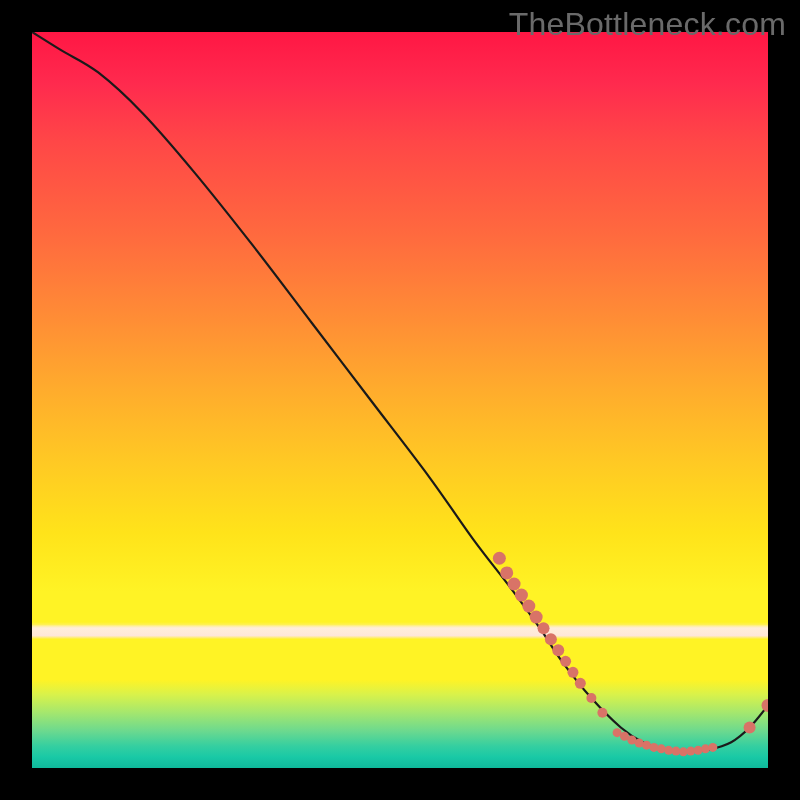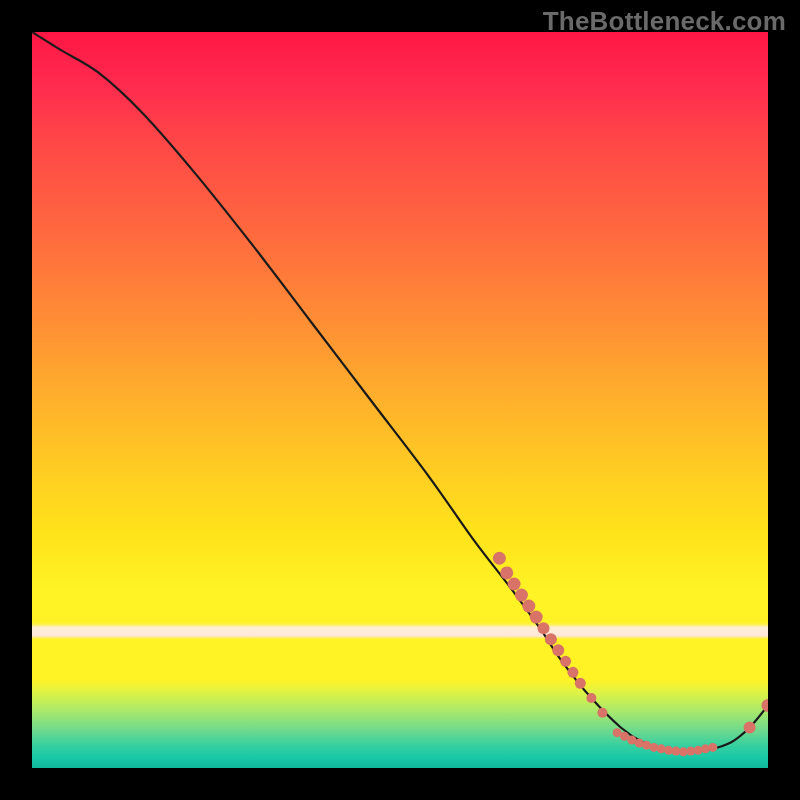--- a/index.html
+++ b/index.html
@@ -15,22 +15,22 @@
     position: relative;
     width: 800px;
     height: 800px;
     background: #000;
   }
   .watermark {
     position: absolute;
     top: 6px;
     right: 14px;
     color: #6a6a6a;
-    font-size: 26px;
-    font-weight: 700;
+    font-size: 32px;
+    font-weight: 400;
     letter-spacing: 0.2px;
     z-index: 10;
   }
   .plot {
     position: absolute;
     left: 32px;
     top: 32px;
     width: 736px;
     height: 736px;
   }

